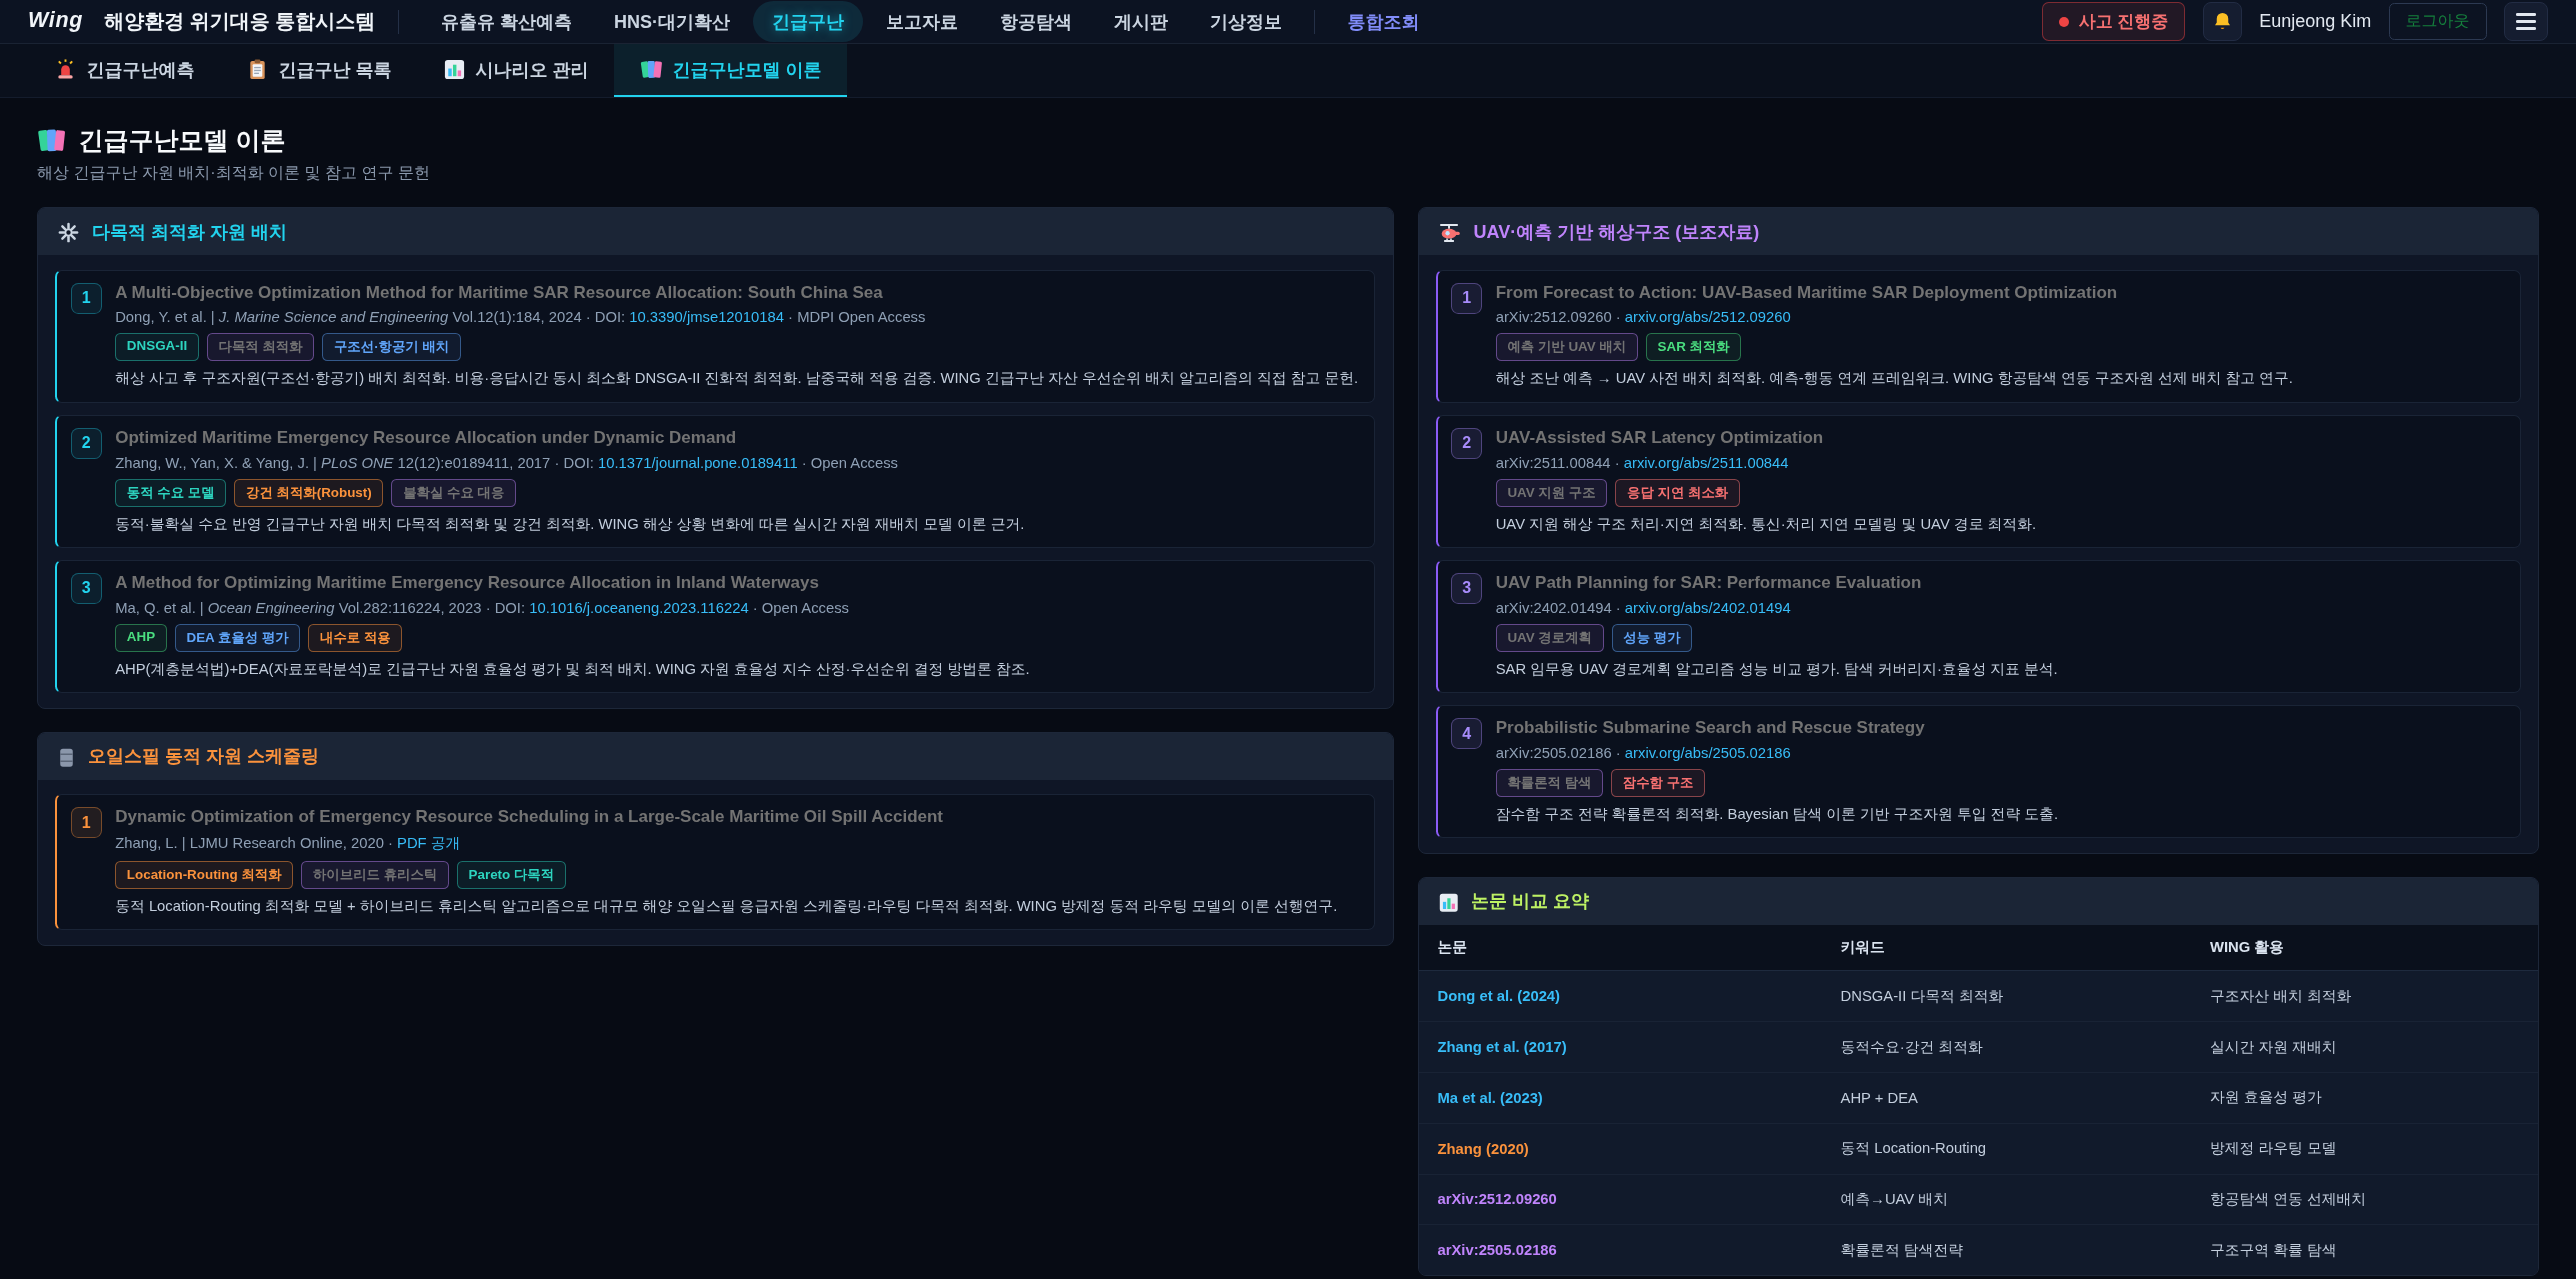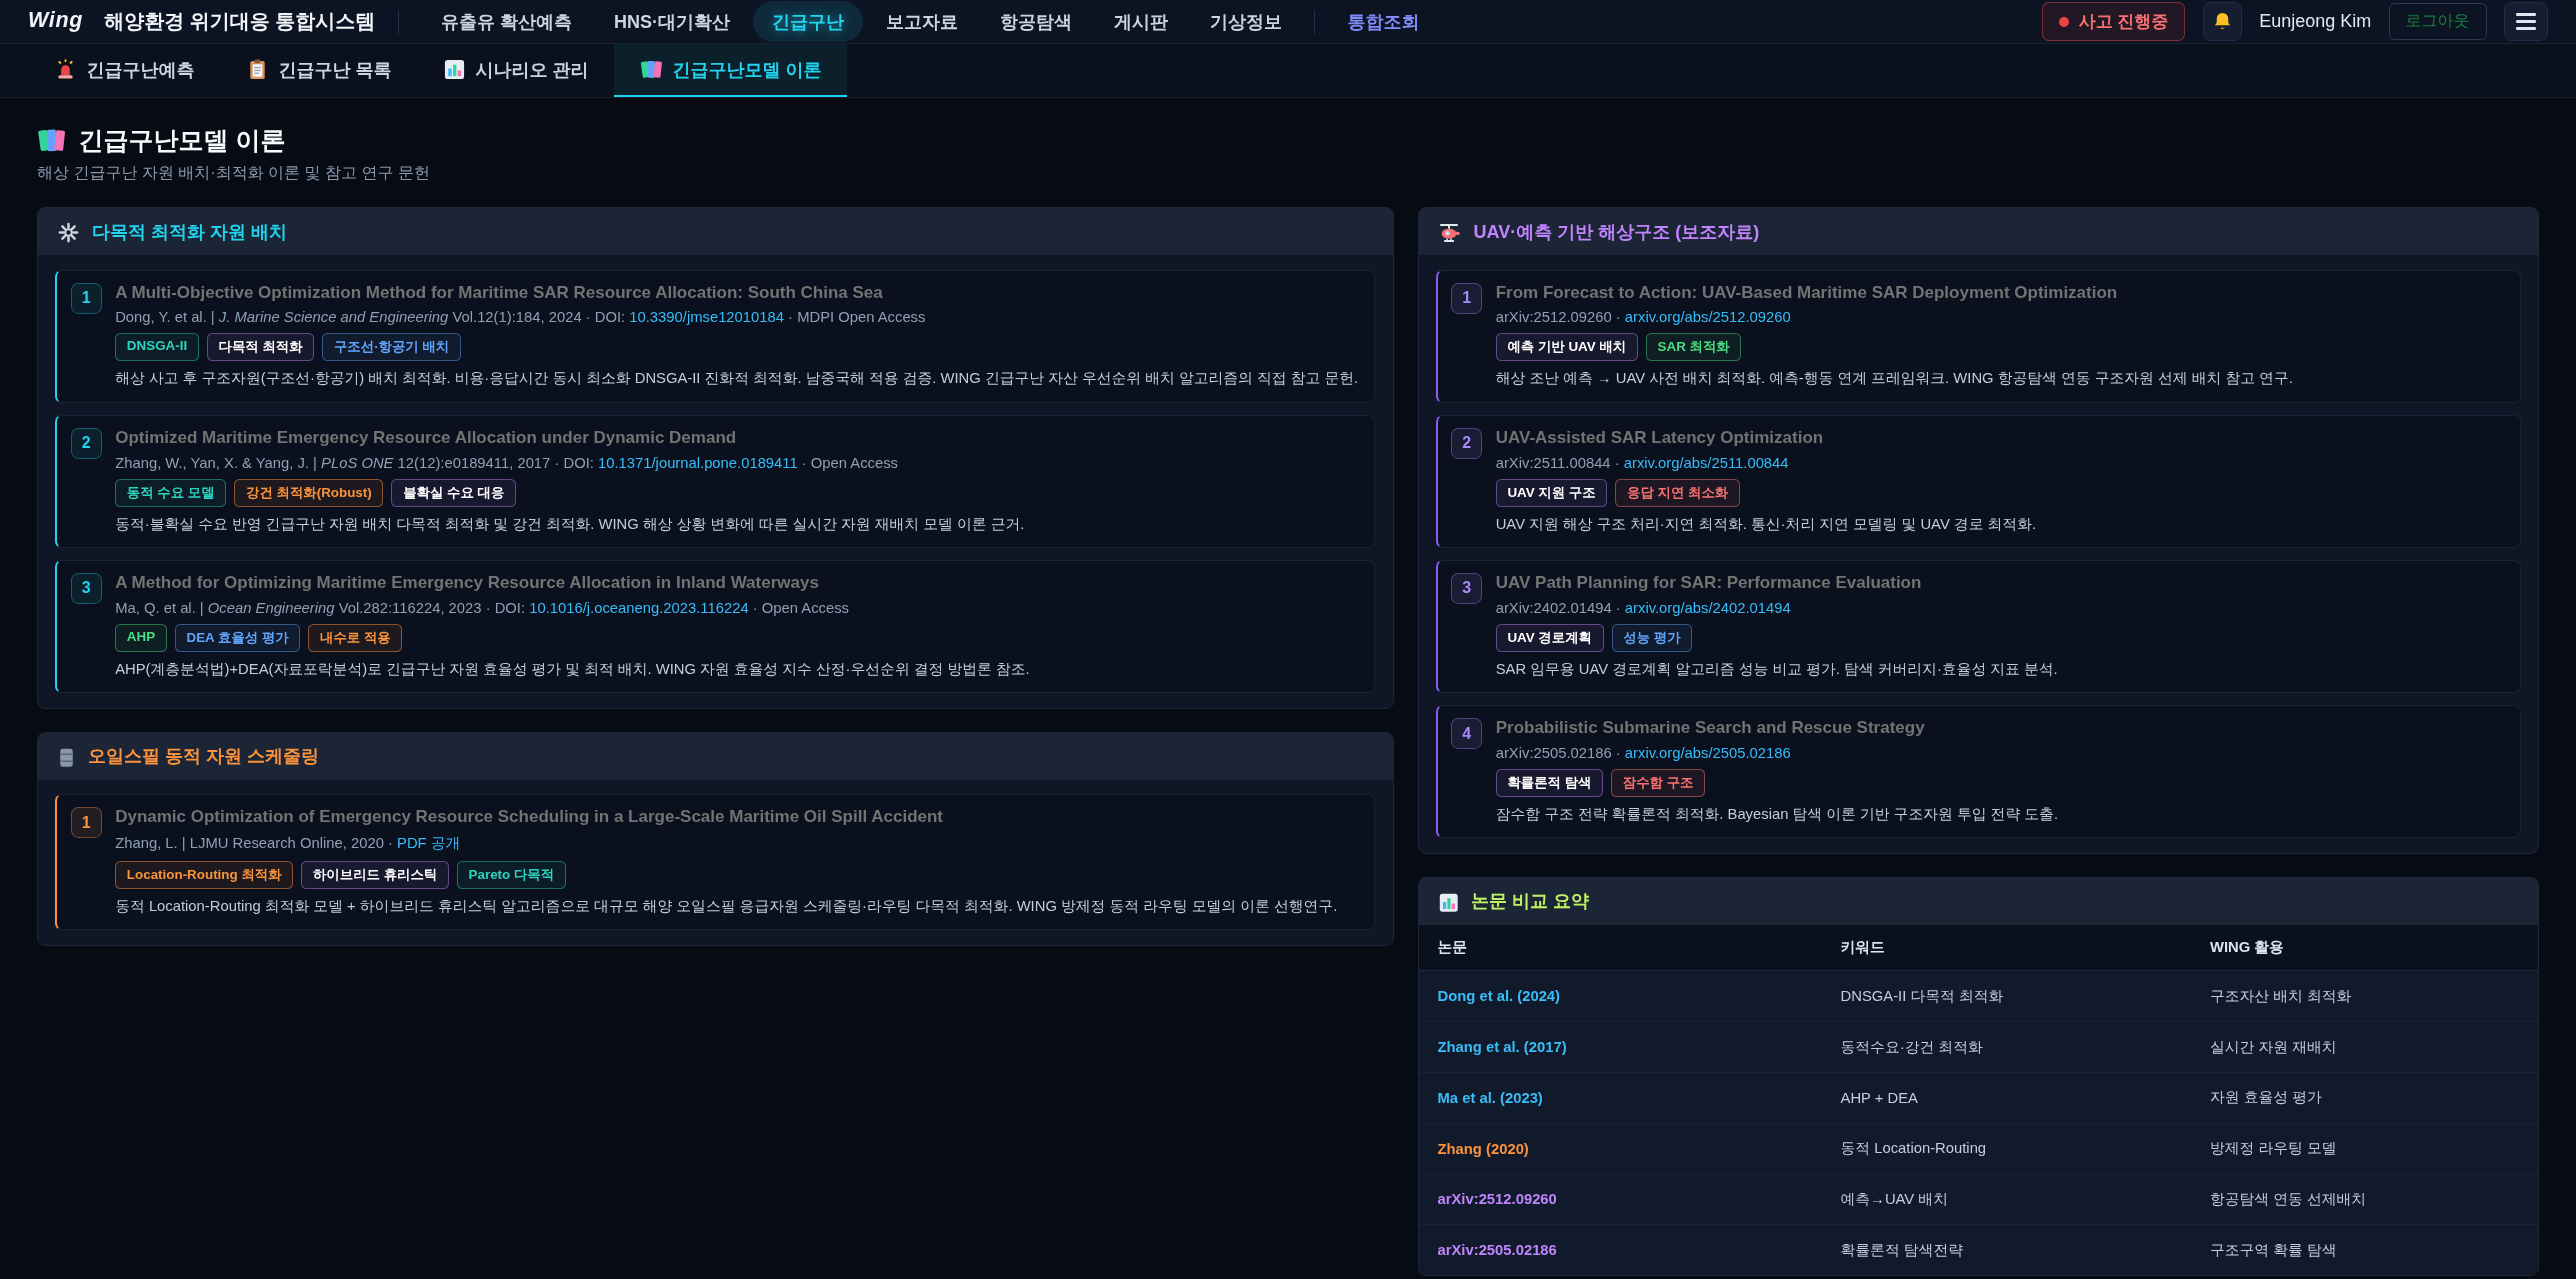--- a/index.html
+++ b/index.html
@@ -53,21 +53,21 @@
   .nb-orange { color:#fb923c; background:rgba(251,146,60,.10); border:0.7px solid rgba(251,146,60,.40); }
   .nb-purple { color:#a78bfa; background:rgba(167,139,250,.10); border:0.7px solid rgba(167,139,250,.38); }
   .pc-body { flex:1; min-width:0; }
   .p-title { font-size:17px; font-weight:bold; color:#737373; white-space:nowrap; overflow:hidden; text-overflow:ellipsis; }
   .p-meta { margin-top:6.7px; font-size:14.8px; color:#8fa0b5; white-space:nowrap; overflow:hidden; }
   .p-meta .ital { font-style:italic; }
   .p-meta a { color:#38bdf8; text-decoration:none; }
   .p-tags { margin-top:8px; display:flex; gap:8px; flex-wrap:wrap; }
   .tag { font-size:13.4px; font-weight:600; padding:4px 10.7px; border-radius:5.4px; border:0.7px solid; white-space:nowrap; }
   .tg-teal { color:#2dd4bf; border-color:rgba(45,212,191,.45); background:rgba(45,212,191,.07); }
-  .tg-purple { color:#ffffff; border-color:rgba(192,132,252,.45); background:rgba(192,132,252,.08); }
+  .tg-purple { color:#737373; border-color:rgba(192,132,252,.45); background:rgba(192,132,252,.08); }
   .tg-blue { color:#60a5fa; border-color:rgba(96,165,250,.45); background:rgba(96,165,250,.08); }
   .tg-orange { color:#fb923c; border-color:rgba(251,146,60,.50); background:rgba(251,146,60,.08); }
   .tg-green { color:#4ade80; border-color:rgba(74,222,128,.45); background:rgba(74,222,128,.07); }
   .tg-red { color:#f87171; border-color:rgba(248,113,113,.50); background:rgba(248,113,113,.08); }
   .p-desc { margin-top:8px; font-size:14.8px; color:#c3cedd; white-space:nowrap; overflow:hidden; text-overflow:ellipsis; }
   
   table { width:100%; border-collapse:collapse; table-layout:fixed; }
   th { text-align:left; font-size:14.8px; font-weight:bold; color:#dbe4f0; padding:13.4px 19px; background:#0a101c; border-bottom:0.7px solid #1e2a3e; }
   td { font-size:14.8px; color:#c3cedd; padding:15.4px 19px; border-bottom:0.7px solid #192335; background:#111a2b; white-space:nowrap; overflow:hidden; text-overflow:ellipsis; }
   tr:last-child td { border-bottom:none; }

